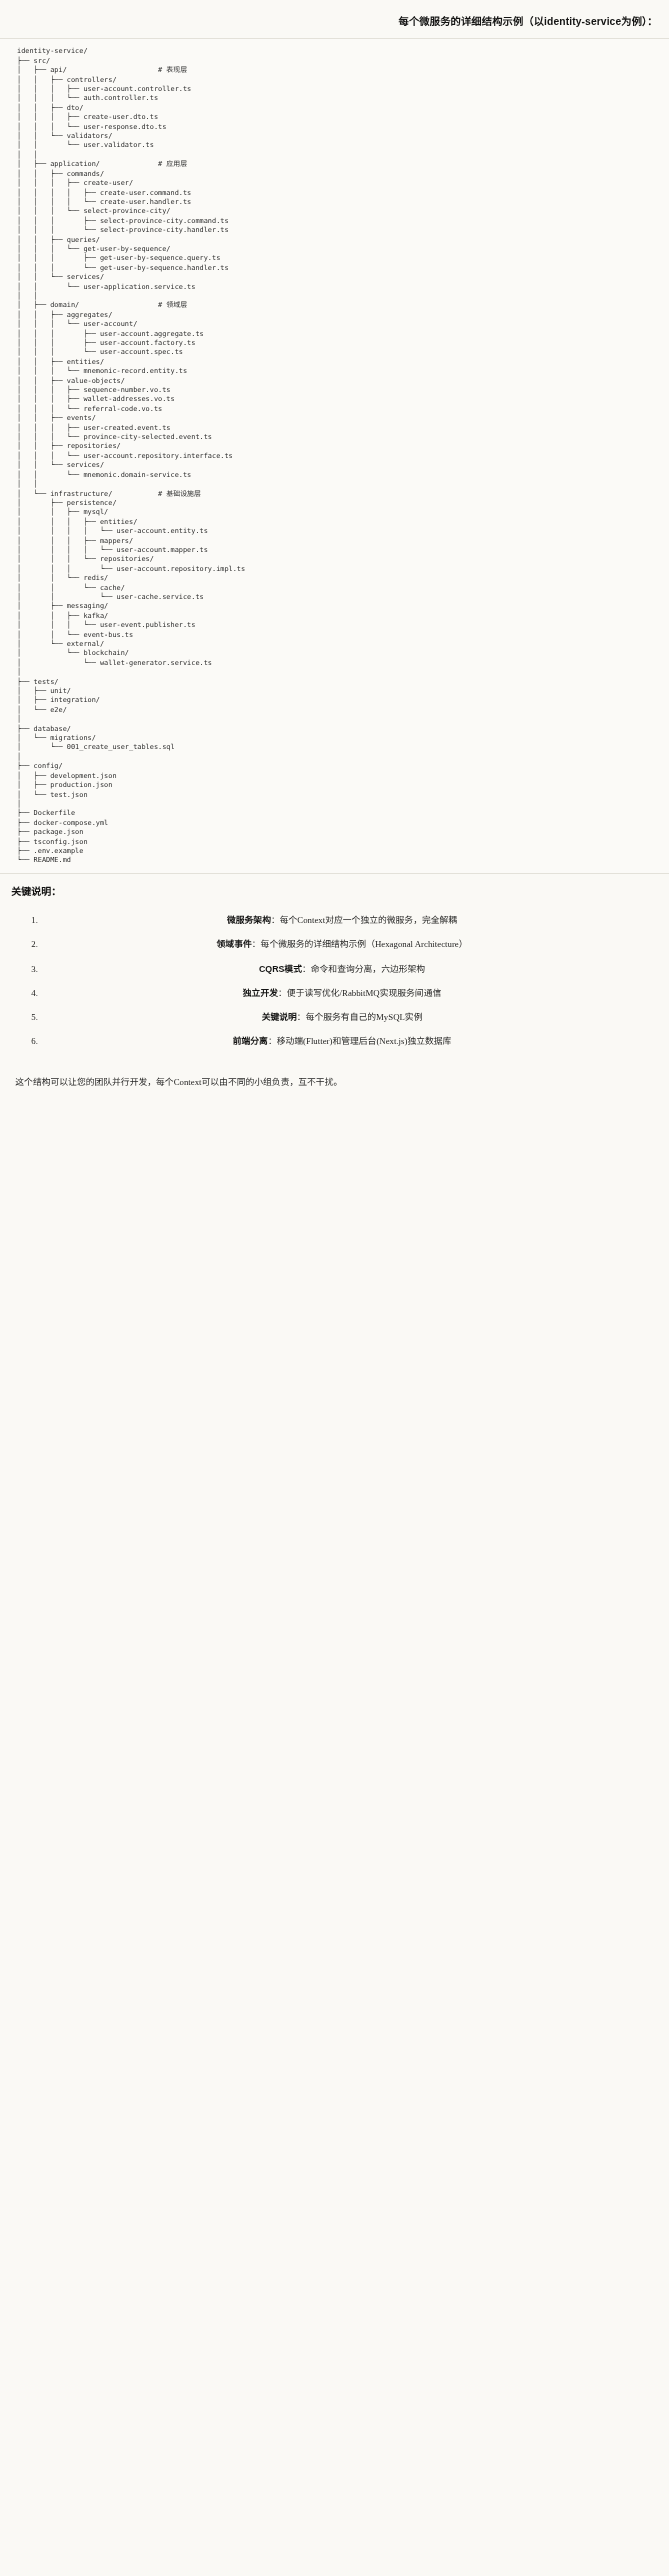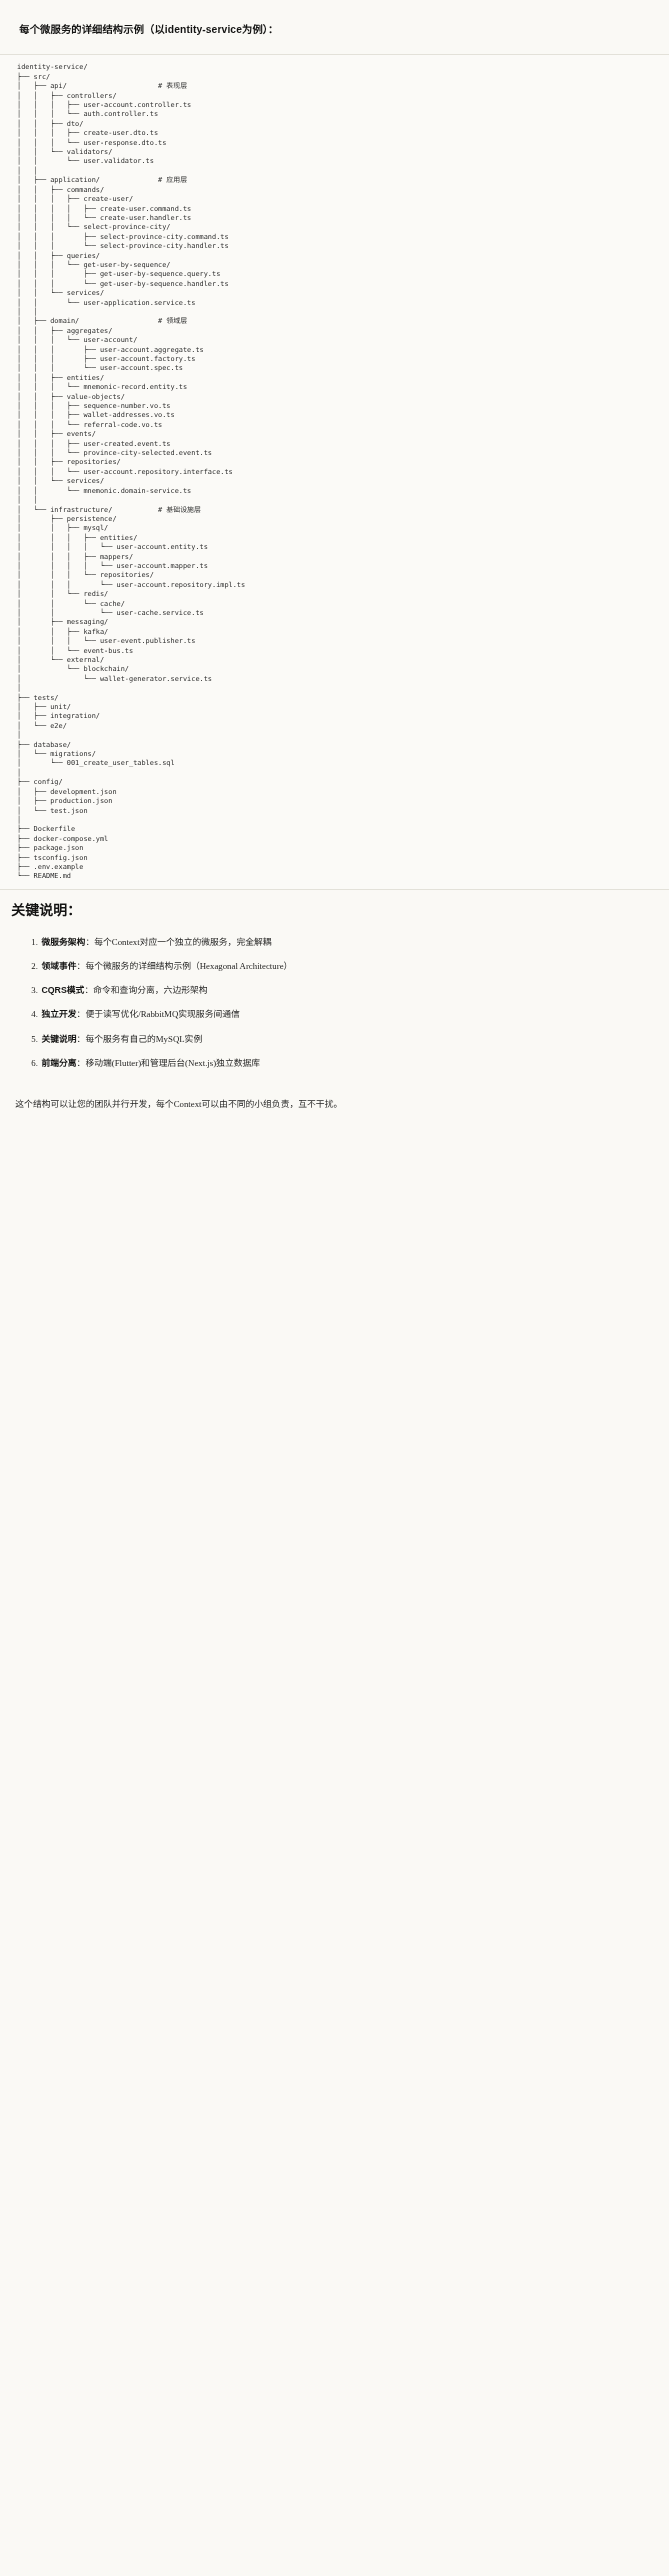--- a/index.html
+++ b/index.html
@@ -23,22 +23,23 @@
   }
 
   
   .doc-title {
     font-family: "Liberation Sans", "DejaVu Sans", sans-serif;
     font-weight: bold;
     font-size: 10.3px;
     line-height: 1.5;
     letter-spacing: 0.1px;
     color: #141413;
-    margin: 8px;
+    margin: 0;
     padding: 13.8px 11.3px 8.8px 11.3px;
+    text-align: right;
   }
 
   .rule {
     height: 0.6px;
     background: #e3e1d9;
     border: 0;
     margin: 0;
     width: 100%;
   }
 
@@ -62,31 +63,32 @@
     tab-size: 4;
   }
 
   
   .notes {
     padding: 11.3px 11.3px 3.8px 11.3px;
   }
   .notes-title {
     font-family: "Liberation Sans", "DejaVu Sans", sans-serif;
     font-weight: bold;
-    font-size: 14px;
+    font-size: 10px;
     color: #141413;
     margin: 0 0 10px 0;
     line-height: 1.4;
   }
   ol.note-list {
     margin: 15px;
     padding: 0 0 0 13.8px;
     list-style: decimal;
     font-size: 8.8px;
     line-height: 1.55;
+    text-align: center;
   }
   ol.note-list > li {
     margin: 0 0 10.6px 0;
     padding-left: 1.3px;
   }
   ol.note-list > li::marker {
     font-family: "Liberation Serif", serif;
   }
   .note-k {
     font-family: "Liberation Sans", "DejaVu Sans", sans-serif;

